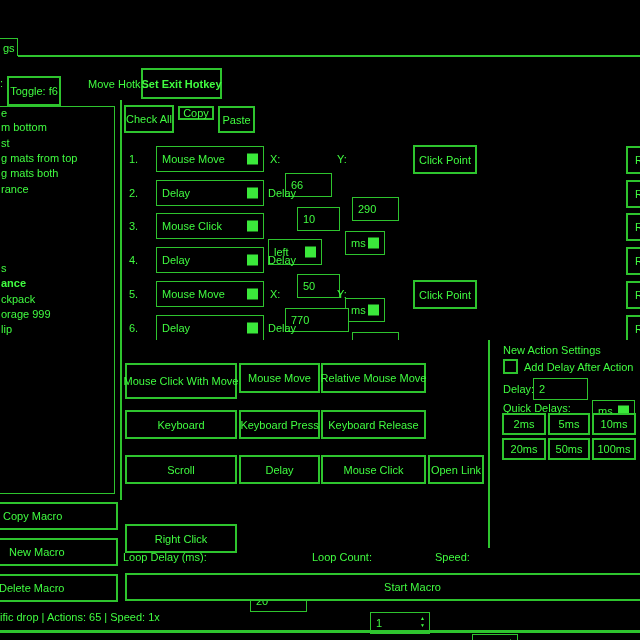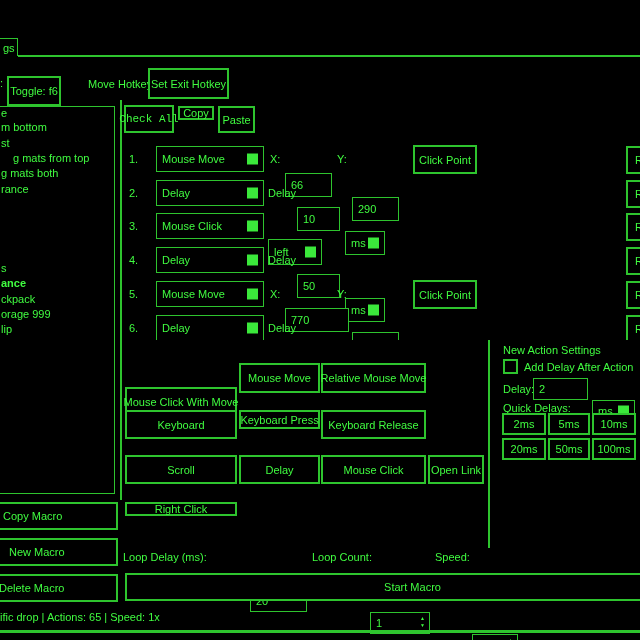--- a/index.html
+++ b/index.html
@@ -38,43 +38,43 @@
 
 <div class="screen">
 
 
   <div class="abs tab">gs</div>
   <div class="abs hline" style="left:18px;top:55px;width:622px;"></div>
 
   <span class="abs label" style="left:0;top:77px;">:</span>
   <div class="abs btn" style="left:7px;top:76px;width:54px;height:30px;">Toggle: f6</div>
   <span class="abs label" style="left:88px;top:78px;">Move Hotkey:</span>
-  <div class="abs btn" style="left:148px;top:68px;width:81px;height:31px;">Set Exit Hotkey</div>
+  <div class="abs btn" style="left:141px;top:68px;width:81px;height:31px;font-weight:bold;">Set Exit Hotkey</div>
 
   <div class="abs list-box" id="macro-list">
       <div class="list-item" style="top: 0px;">e</div>
       <div class="list-item" style="top: 14px;">m bottom</div>
       <div class="list-item" style="top: 30px;">st</div>
-      <div class="list-item" style="top: 45px; padding-left: 12px;">g mats from top</div>
+      <div class="list-item" style="top: 45px;">g mats from top</div>
       <div class="list-item" style="top: 60px;">g mats both</div>
       <div class="list-item" style="top: 76px;">rance</div>
       <div class="list-item" style="top: 155px;">s</div>
       <div class="list-item" style="top: 170px; font-weight: bold;">ance</div>
       <div class="list-item" style="top: 186px;">ckpack</div>
       <div class="list-item" style="top: 201px;">orage 999</div>
       <div class="list-item" style="top: 216px;">lip</div>
     </div>
 
   <div class="abs btn" style="left:-12px;top:502px;width:130px;height:28px;justify-content:flex-start;padding-left:13px;">Copy Macro</div>
   <div class="abs btn" style="left:-12px;top:538px;width:130px;height:28px;justify-content:flex-start;padding-left:19px;">New Macro</div>
   <div class="abs btn" style="left:-12px;top:574px;width:130px;height:28px;justify-content:flex-start;padding-left:9px;">Delete Macro</div>
 
   <div class="abs vline" style="left:120px;top:100px;height:400px;"></div>
 
-  <div class="abs btn" style="left:124px;top:105px;width:50px;height:28px;font-family:Liberation Mono, monospace;">Check All</div>
+  <div class="abs btn" style="left:124px;top:105px;width:50px;height:28px;">Check All</div>
   <div class="abs btn" style="left:178px;top:106px;width:36px;height:14px;">Copy</div>
   <div class="abs btn" style="left:218px;top:106px;width:37px;height:27px;">Paste</div>
 
   <div class="abs rows-viewport" id="rows-viewport">
       <div class="action-row" style="top: 6px;">
         <div class="abs label" style="left: 7px; top: 7px;">1.</div>
         <div class="abs field" style="left: 34px; top: 0px; width: 108px; height: 26px;">
           <div>Mouse Move</div>
           <div class="sq"></div>
         </div>
@@ -178,31 +178,31 @@
   <div id="quick-delays">
       <div class="abs btn" style="left: 502px; top: 413px; width: 44px; height: 22px;">2ms</div>
       <div class="abs btn" style="left: 548px; top: 413px; width: 42px; height: 22px;">5ms</div>
       <div class="abs btn" style="left: 592px; top: 413px; width: 44px; height: 22px;">10ms</div>
       <div class="abs btn" style="left: 502px; top: 438px; width: 44px; height: 22px;">20ms</div>
       <div class="abs btn" style="left: 548px; top: 438px; width: 42px; height: 22px;">50ms</div>
       <div class="abs btn" style="left: 592px; top: 438px; width: 44px; height: 22px;">100ms</div>
     </div>
 
   <div id="action-buttons">
-      <div class="abs btn" style="left: 125px; top: 363px; width: 112px; height: 30px; margin-top: 24px;">Mouse Click With Move</div>
+      <div class="abs btn" style="left: 125px; top: 363px; width: 112px; height: 36px;">Mouse Click With Move</div>
       <div class="abs btn" style="left: 239px; top: 363px; width: 81px; height: 30px;">Mouse Move</div>
       <div class="abs btn" style="left: 321px; top: 363px; width: 105px; height: 30px;">Relative Mouse Move</div>
       <div class="abs btn" style="left: 125px; top: 410px; width: 112px; height: 29px;">Keyboard</div>
-      <div class="abs btn" style="left: 239px; top: 410px; width: 81px; height: 19px;">Keyboard Press</div>
+      <div class="abs btn" style="left: 239px; top: 410px; width: 81px; height: 29px;">Keyboard Press</div>
       <div class="abs btn" style="left: 321px; top: 410px; width: 105px; height: 29px;">Keyboard Release</div>
       <div class="abs btn" style="left: 125px; top: 455px; width: 112px; height: 29px;">Scroll</div>
       <div class="abs btn" style="left: 239px; top: 455px; width: 81px; height: 29px;">Delay</div>
       <div class="abs btn" style="left: 321px; top: 455px; width: 105px; height: 29px;">Mouse Click</div>
       <div class="abs btn" style="left: 428px; top: 455px; width: 56px; height: 29px;">Open Link</div>
-      <div class="abs btn" style="left: 125px; top: 502px; width: 112px; height: 14px;">Right Click</div>
+      <div class="abs btn" style="left: 125px; top: 524px; width: 112px; height: 29px;">Right Click</div>
     </div>
 
   <span class="abs label" style="left:123px;top:551px;">Loop Delay (ms):</span>
   <div class="abs field" style="left:250px;top:546px;width:57px;height:22px;">
       <span>20</span>
     </div>
   <span class="abs label" style="left:312px;top:551px;">Loop Count:</span>
   <div class="abs field" style="left:370px;top:546px;width:60px;height:22px;">
     <span>1</span>
     <span class="spin-arrows">

